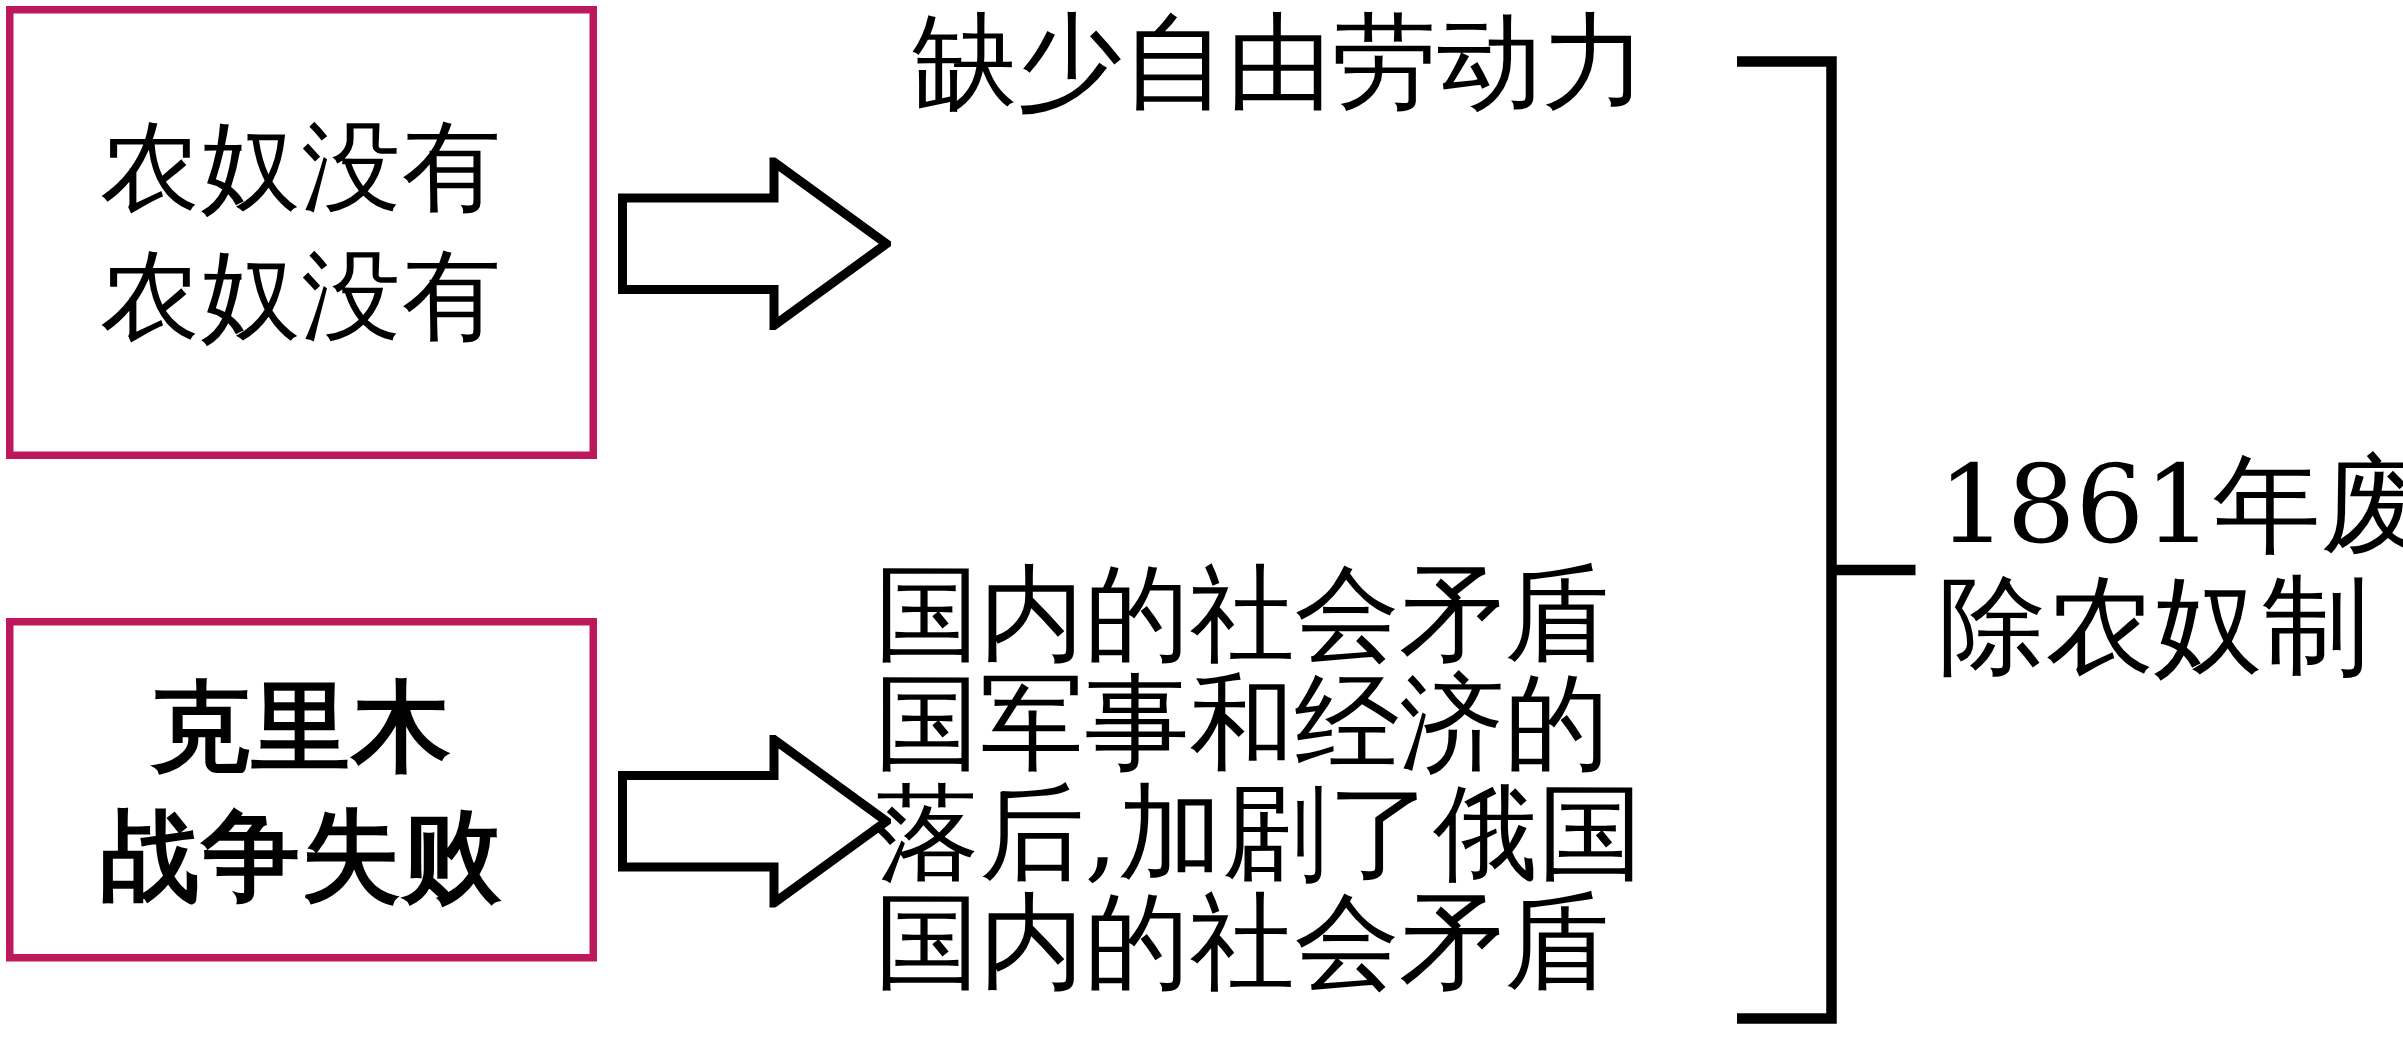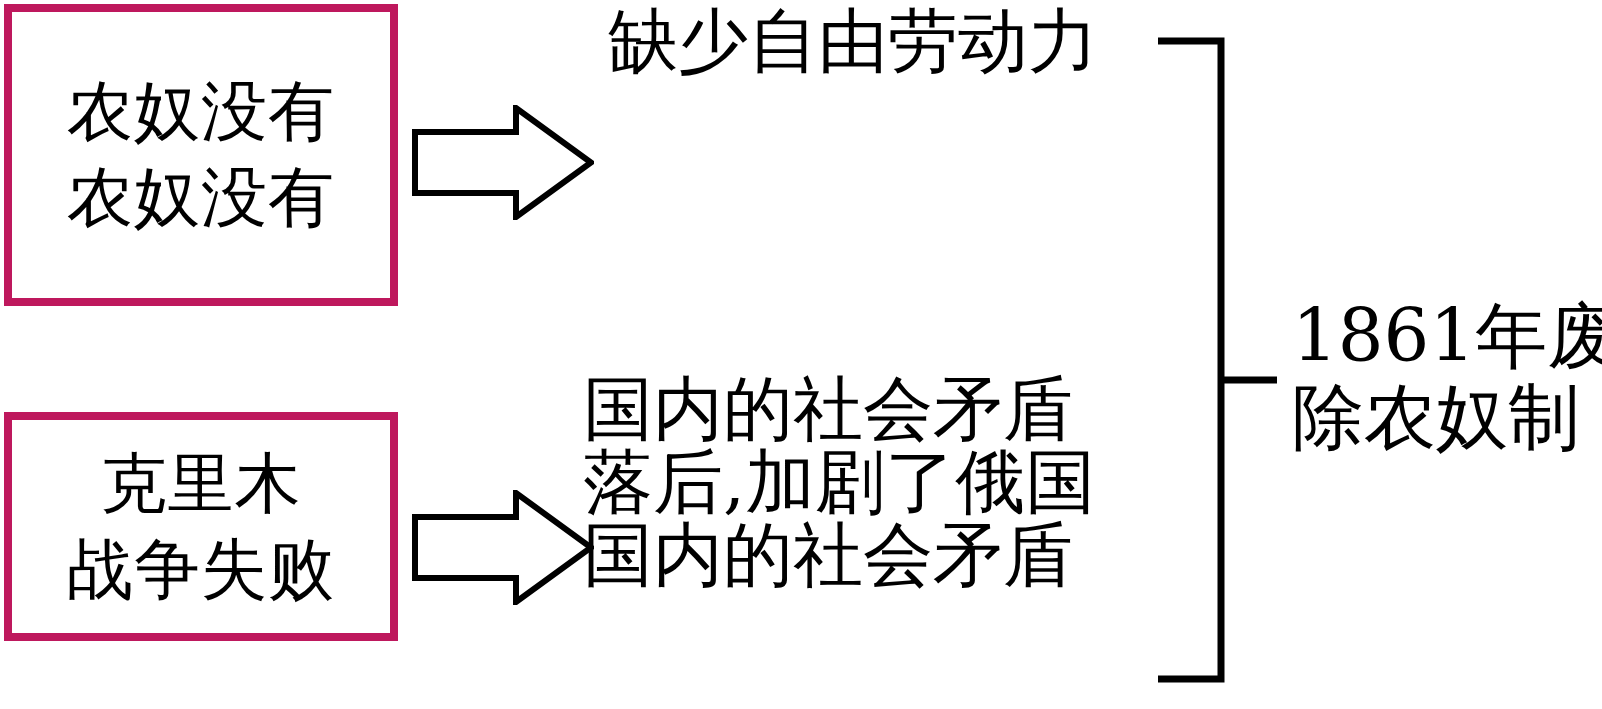--- a/index.html
+++ b/index.html
@@ -13,21 +13,21 @@
     height: 709px;
     background: #ffffff;
     overflow: hidden;
     font-family: "DejaVu Serif", "Liberation Serif", serif;
     color: #000000;
   }
   
   .cause-box {
     position: absolute;
     box-sizing: border-box;
-    border: 8px solid #be185d;
+    border: 5px solid #be185d;
     background: #ffffff;
     display: flex;
     flex-direction: column;
     align-items: center;
     justify-content: center;
     text-align: center;
   }
   .cause-box .line {
     font-size: 66px;
     line-height: 86px;
@@ -38,20 +38,21 @@
     left: 4px;
     top: 4px;
     width: 394px;
     height: 302px;
   }
   #cause-box-2 {
     left: 4px;
     top: 412px;
     width: 394px;
     height: 229px;
+    font-weight: bold;
   }
   
   .block-arrow {
     position: absolute;
   }
   #arrow-1 { left: 412px; top: 105px; width: 182px; height: 115px; }
   #arrow-2 { left: 412px; top: 490px; width: 182px; height: 115px; }
 
   
   .effect-text {
@@ -109,20 +110,21 @@
   <svg id="arrow-2" class="block-arrow" viewBox="0 0 182 115">
     <polygon points="3,27 104,27 104,3 179,57.5 104,112 104,88 3,88" fill="#ffffff" stroke="#000000" stroke-width="6" stroke-linejoin="miter"></polygon>
   </svg>
 
   <div id="effects-top" class="effect-text">
     <div class="line">缺少自由劳动力</div>
   </div>
 
   <div id="effects-bottom" class="effect-text">
     <div class="line">国内的社会矛盾</div>
+    <div class="line">国军事和经济的</div>
     <div class="line">落后,加剧了俄国</div>
     <div class="line">国内的社会矛盾</div>
   </div>
 
   <svg id="bracket" viewBox="0 0 130 660">
     <path d="M 3,11 L 66,11 L 66,649 L 3,649" fill="none" stroke="#000000" stroke-width="7"></path>
     <path d="M 66,350 L 122,350" fill="none" stroke="#000000" stroke-width="7"></path>
   </svg>
 
   <div id="result-text">

